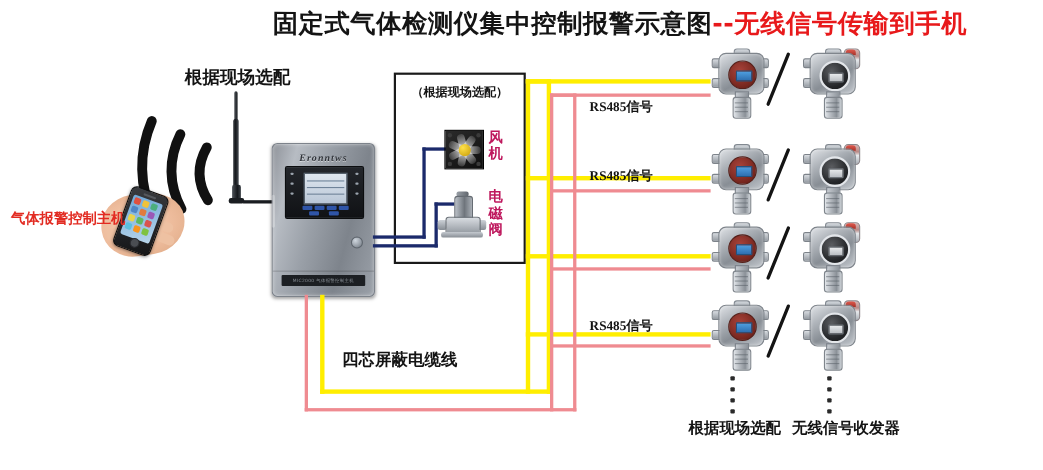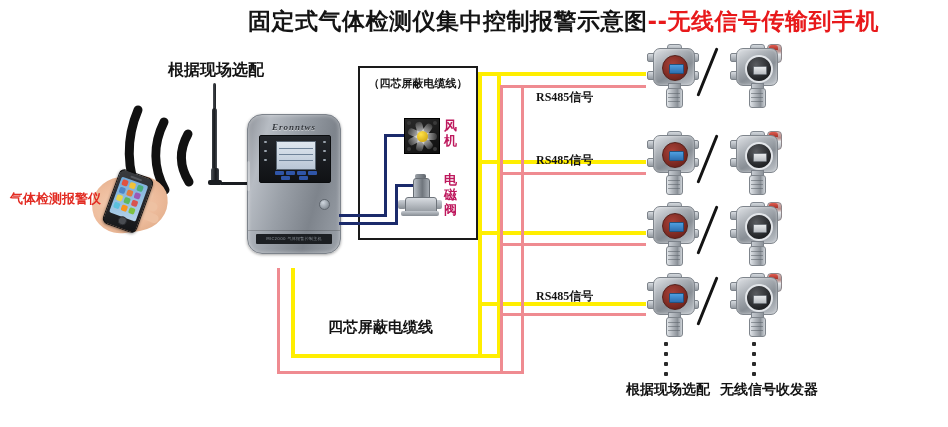--- a/index.html
+++ b/index.html
@@ -33,22 +33,22 @@
   .ant-rod{position:absolute;width:5px;border-radius:3px;
     background:linear-gradient(90deg,#3b3f44 0%,#16191d 45%,#4a4f55 100%);}
   .ant-tip{position:absolute;width:3px;border-radius:2px;
     background:linear-gradient(90deg,#4a4e53,#1b1e22);}
   .ant-base{position:absolute;width:8px;height:14px;border-radius:2px;
     background:linear-gradient(90deg,#4e5359,#15181c 60%,#3d4248);}
   .ant-foot{position:absolute;width:14px;height:5px;border-radius:2px;background:#1a1d21;}
 
   
   .ctrl{
-    position:absolute;left:247px;top:114px;width:92px;height:138px;
-    border-radius:15px;
+    position:absolute;left:247px;top:130px;width:92px;height:138px;
+    border-radius:5px;
     background:linear-gradient(105deg,#8f939a 0%,#b7bcc3 18%,#9aa0a8 42%,#7e848c 70%,#9ba1a9 100%);
     box-shadow:inset 0 0 4px rgba(255,255,255,.45), 0 1px 3px rgba(0,0,0,.35);
     border:1px solid #7d838b;
   }
   .ctrl-brand{
     position:absolute;left:0;top:7px;width:100%;text-align:center;
     font-style:italic;font-weight:bold;font-size:9px;color:#30343a;
     font-family:"Liberation Serif","DejaVu Serif",serif;letter-spacing:1px;
     text-shadow:0 1px 0 rgba(255,255,255,.5);
   }
@@ -220,21 +220,21 @@
       <div class="app" style="left:2px;top:18px;background:#e8d44d;"></div>
       <div class="app" style="left:10px;top:18px;background:#5fb85f;"></div>
       <div class="app" style="left:18px;top:18px;background:#d9534f;"></div>
       <div class="app" style="left:2px;top:26px;background:#5bc0de;"></div>
       <div class="app" style="left:10px;top:26px;background:#f7941e;"></div>
       <div class="app" style="left:18px;top:26px;background:#7fc241;"></div>
     </div>
     <div class="phone-home"></div>
   </div>
 
-  <div class="lbl lbl-red" style="left:10px;top:190px;font-size:13px;">气体检测报警仪</div>
+  <div class="lbl lbl-red" style="left:10px;top:190px;font-size:13px;">气体报警控制主机</div>
 
 
   <div class="ctrl">
     <div class="ctrl-brand">Eronntws</div>
     <div class="ctrl-screen">
       <div class="ctrl-led" style="left:4px;top:5px;"></div>
       <div class="ctrl-led" style="left:4px;top:14px;"></div>
       <div class="ctrl-led" style="left:4px;top:23px;"></div>
       <div class="ctrl-led" style="right:4px;top:5px;"></div>
       <div class="ctrl-led" style="right:4px;top:14px;"></div>
@@ -255,21 +255,21 @@
     </div>
     <div class="ctrl-knob"></div>
     <div class="ctrl-seam"></div>
     <div class="ctrl-hinge"></div>
     <div class="ctrl-plate">
       <span>MIC2000 气体报警控制主机</span>
     </div>
   </div>
 
   <div class="optbox">
-    <div class="optbox-title">（四芯屏蔽电缆线）</div>
+    <div class="optbox-title">（根据现场选配）</div>
   </div>
 
   <div>
     <div class="wire-b" style="left:339px;top:214px;width:48px;height:3px;"></div>
     <div class="wire-b" style="left:384px;top:134px;width:3px;height:83px;"></div>
     <div class="wire-b" style="left:384px;top:134px;width:22px;height:3px;"></div>
   </div>
   <div>
     <div class="wire-b" style="left:339px;top:222px;width:59px;height:3px;"></div>
     <div class="wire-b" style="left:395px;top:184px;width:3px;height:41px;"></div>
@@ -321,21 +321,21 @@
     <div class="wire" style="left:277px;top:371px;width:247px;height:3px;"></div>
     <div class="wire" style="left:521px;top:85px;width:3px;height:289px;"></div>
     <div class="wire" style="left:500px;top:85px;width:24px;height:3px;"></div>
     <div class="wire" style="left:500px;top:85px;width:3px;height:289px;"></div>
     <div class="wire" style="left:500px;top:85px;width:146px;height:3px;"></div>
     <div class="wire" style="left:500px;top:172px;width:146px;height:3px;"></div>
     <div class="wire" style="left:500px;top:243px;width:146px;height:3px;"></div>
     <div class="wire" style="left:500px;top:313px;width:146px;height:3px;"></div>
   </div>
 
-  <div class="lbl" style="left:328px;top:318px;font-size:15px;">四芯屏蔽电缆线</div>
+  <div class="lbl" style="left:311px;top:318px;font-size:15px;">四芯屏蔽电缆线</div>
 
   <div class="lbl" style="left:536px;top:89px;font-size:12px;font-family:'Liberation Serif',serif;">RS485信号</div>
   <div class="lbl" style="left:536px;top:152px;font-size:12px;font-family:'Liberation Serif',serif;">RS485信号</div>
   <div class="lbl" style="left:536px;top:288px;font-size:12px;font-family:'Liberation Serif',serif;">RS485信号</div>
 
   <div class="det" style="left:645px;top:44px;">
     <div class="det-top"></div>
     <div class="det-lug" style="left:2px;top:9px;"></div>
     <div class="det-lug" style="right:2px;top:9px;"></div>
     <div class="det-lug" style="left:2px;top:27px;"></div>

